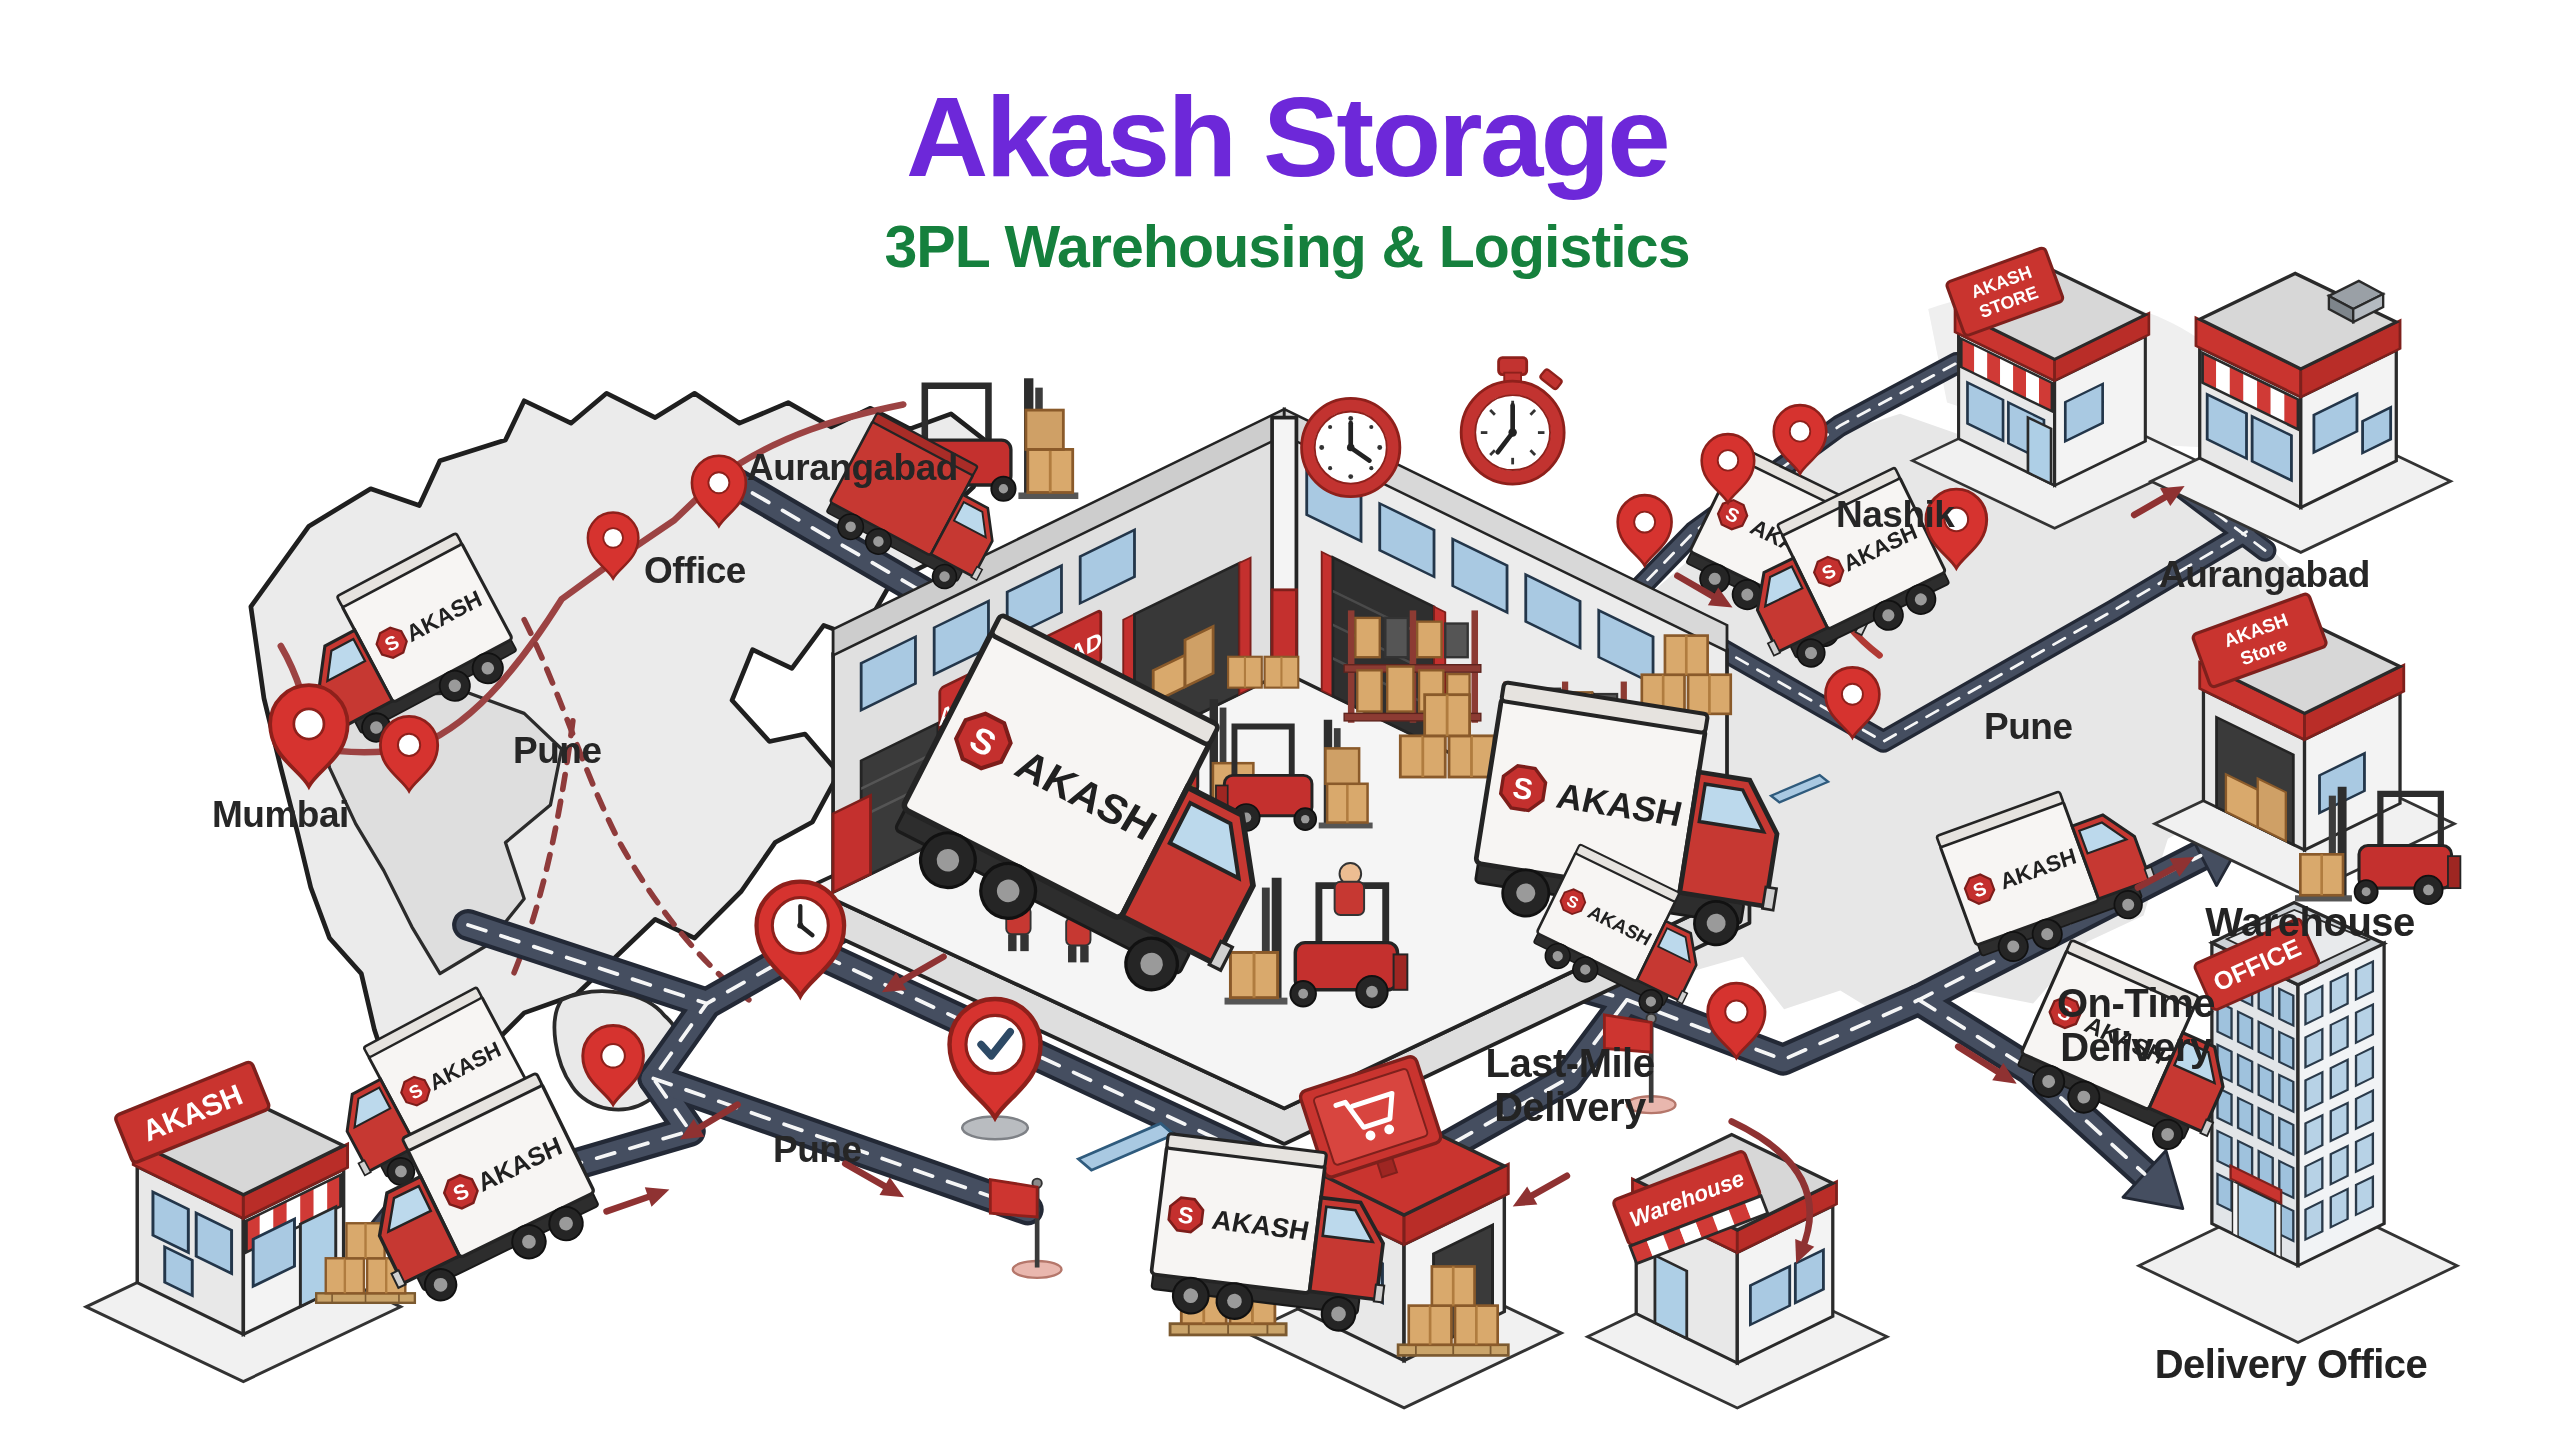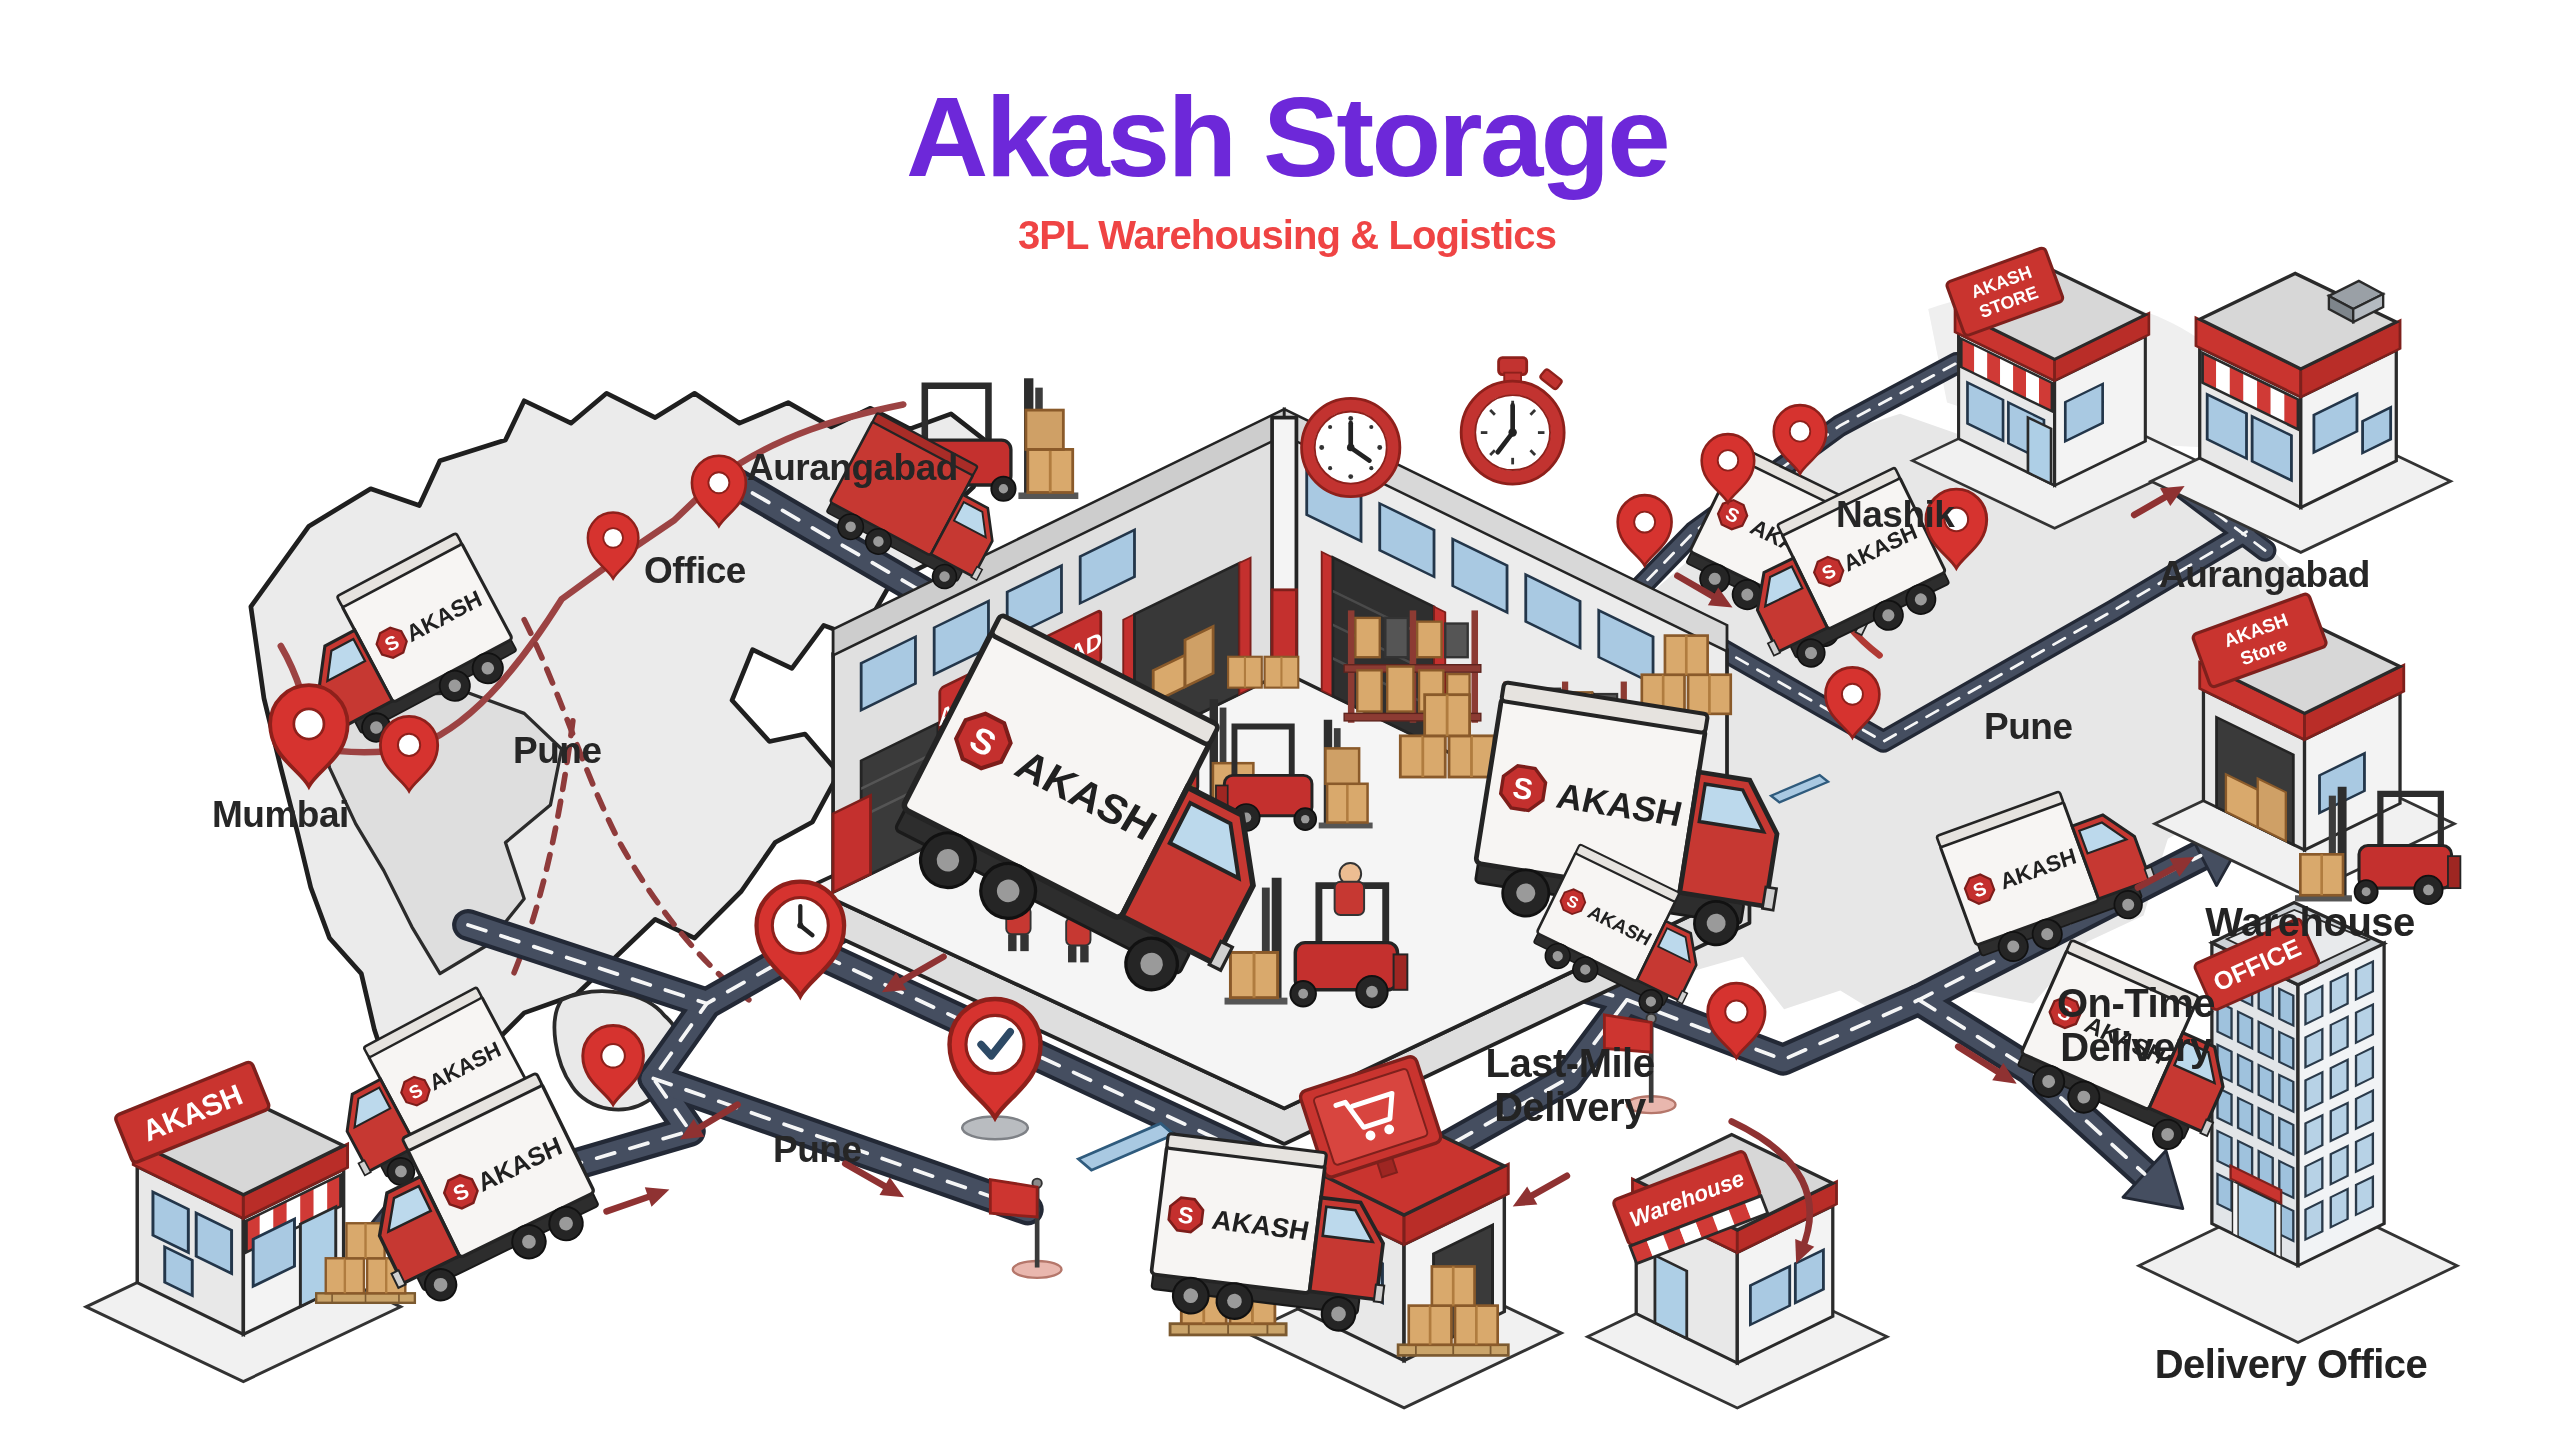--- a/index.html
+++ b/index.html
@@ -3,21 +3,21 @@
 <meta charset="utf-8">
 <style>
   html,body{margin:0;padding:0;background:#ffffff;}
   body{width:2576px;height:1438px;font-family:"Liberation Sans",sans-serif;overflow:hidden;}
   .canvas{position:relative;width:2576px;height:1438px;background:#fff;}
   svg.art{position:absolute;left:0;top:0;}
   .lbl{position:absolute;font-weight:bold;color:#262626;white-space:nowrap;font-size:37px;letter-spacing:-0.5px;}
   .cap{font-size:40px;color:#232323;}
   .c{transform:translateX(-50%);text-align:center;}
   .title{font-size:114px;color:#6d28d9;letter-spacing:-2.8px;font-weight:bold;}
-  .subtitle{font-size:40px;color:#ef4444;letter-spacing:-0.9px;font-weight:bold;}
+  .subtitle{font-size:59px;color:#15803d;letter-spacing:-0.9px;font-weight:bold;}
   .two{line-height:44px;}
 </style>
 </head>
 <body>
 
 <div class="canvas">
 
 <svg class="art" width="2576" height="1438" viewBox="0 0 2752 1536">
 
   <g>

